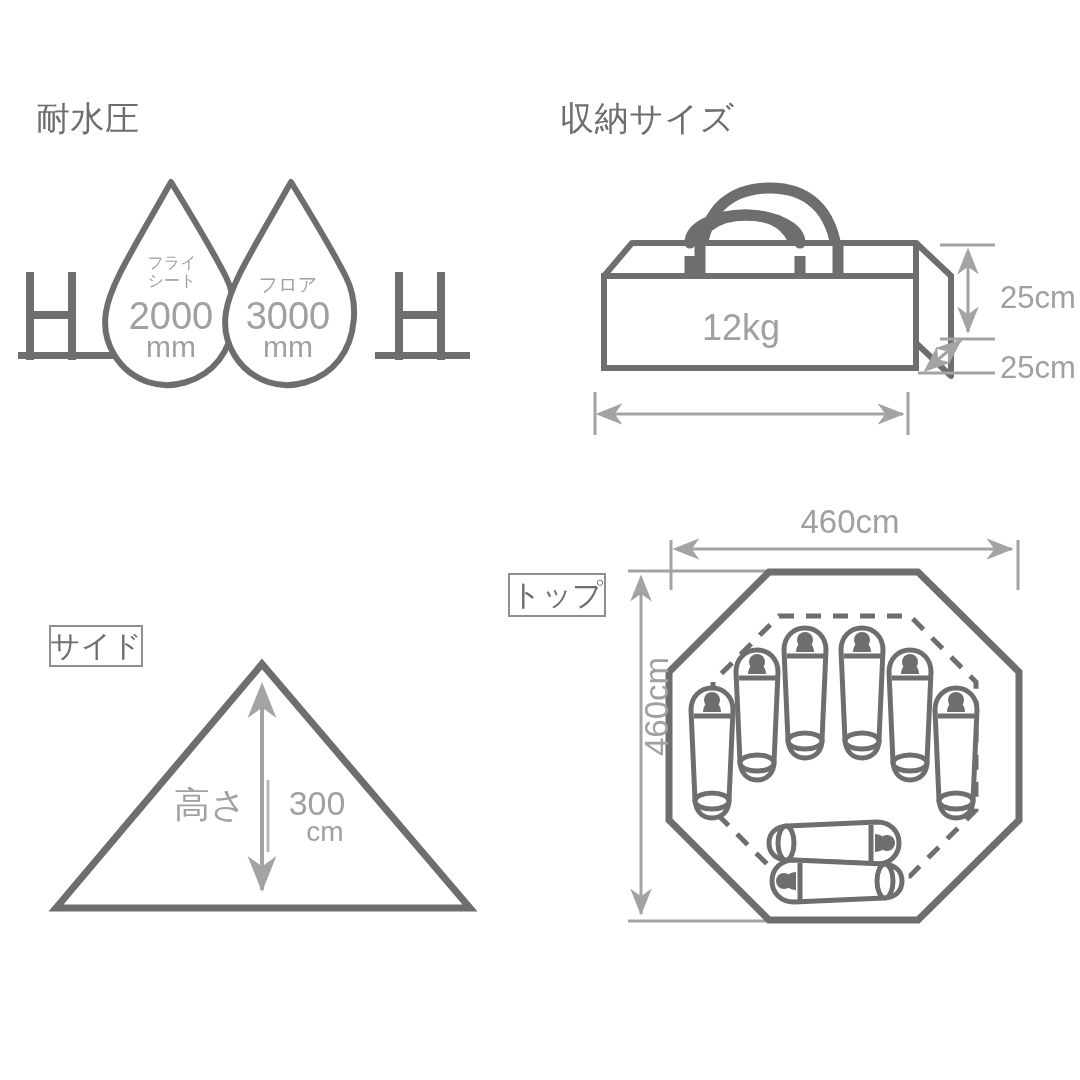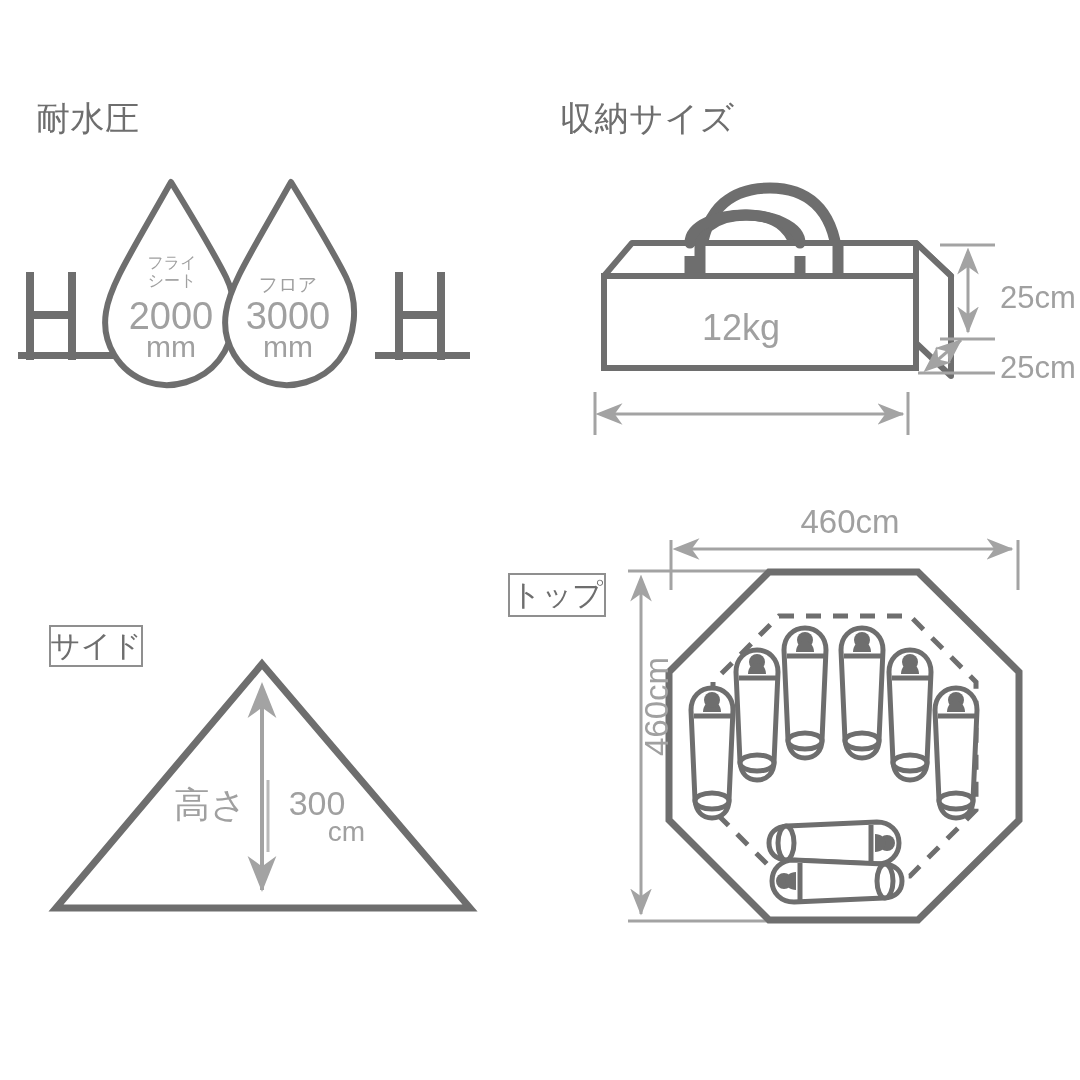--- a/index.html
+++ b/index.html
@@ -73,21 +73,21 @@
 
   
   #weight-lbl { left: 676px; top: 310px; width: 130px; font-size: 36px; }
   #dep25-lbl  { left: 1000px; top: 282px; font-size: 31px; }
   #hei25-lbl  { left: 1000px; top: 352px; font-size: 31px; }
   #w62-lbl    { left: 700px; top: 428px; width: 180px; font-size: 33px; }
 
   
   #takasa-lbl { left: 174px; top: 787px; font-size: 36px; }
   #h300-lbl   { left: 277px; top: 786px; width: 80px; font-size: 34px; text-align: center; }
-  #h300-unit  { left: 285px; top: 818px; width: 80px; font-size: 28px; text-align: right; }
+  #h300-unit  { left: 285px; top: 818px; width: 80px; font-size: 28px; text-align: center; }
 
   
   #top-w-lbl { left: 780px; top: 505px; width: 140px; font-size: 33px; }
   #top-h-lbl {
     left: 586px; top: 690px; width: 140px; font-size: 33px;
     transform: rotate(-90deg);
     transform-origin: 50% 50%;
   }
 </style>
 </head>

